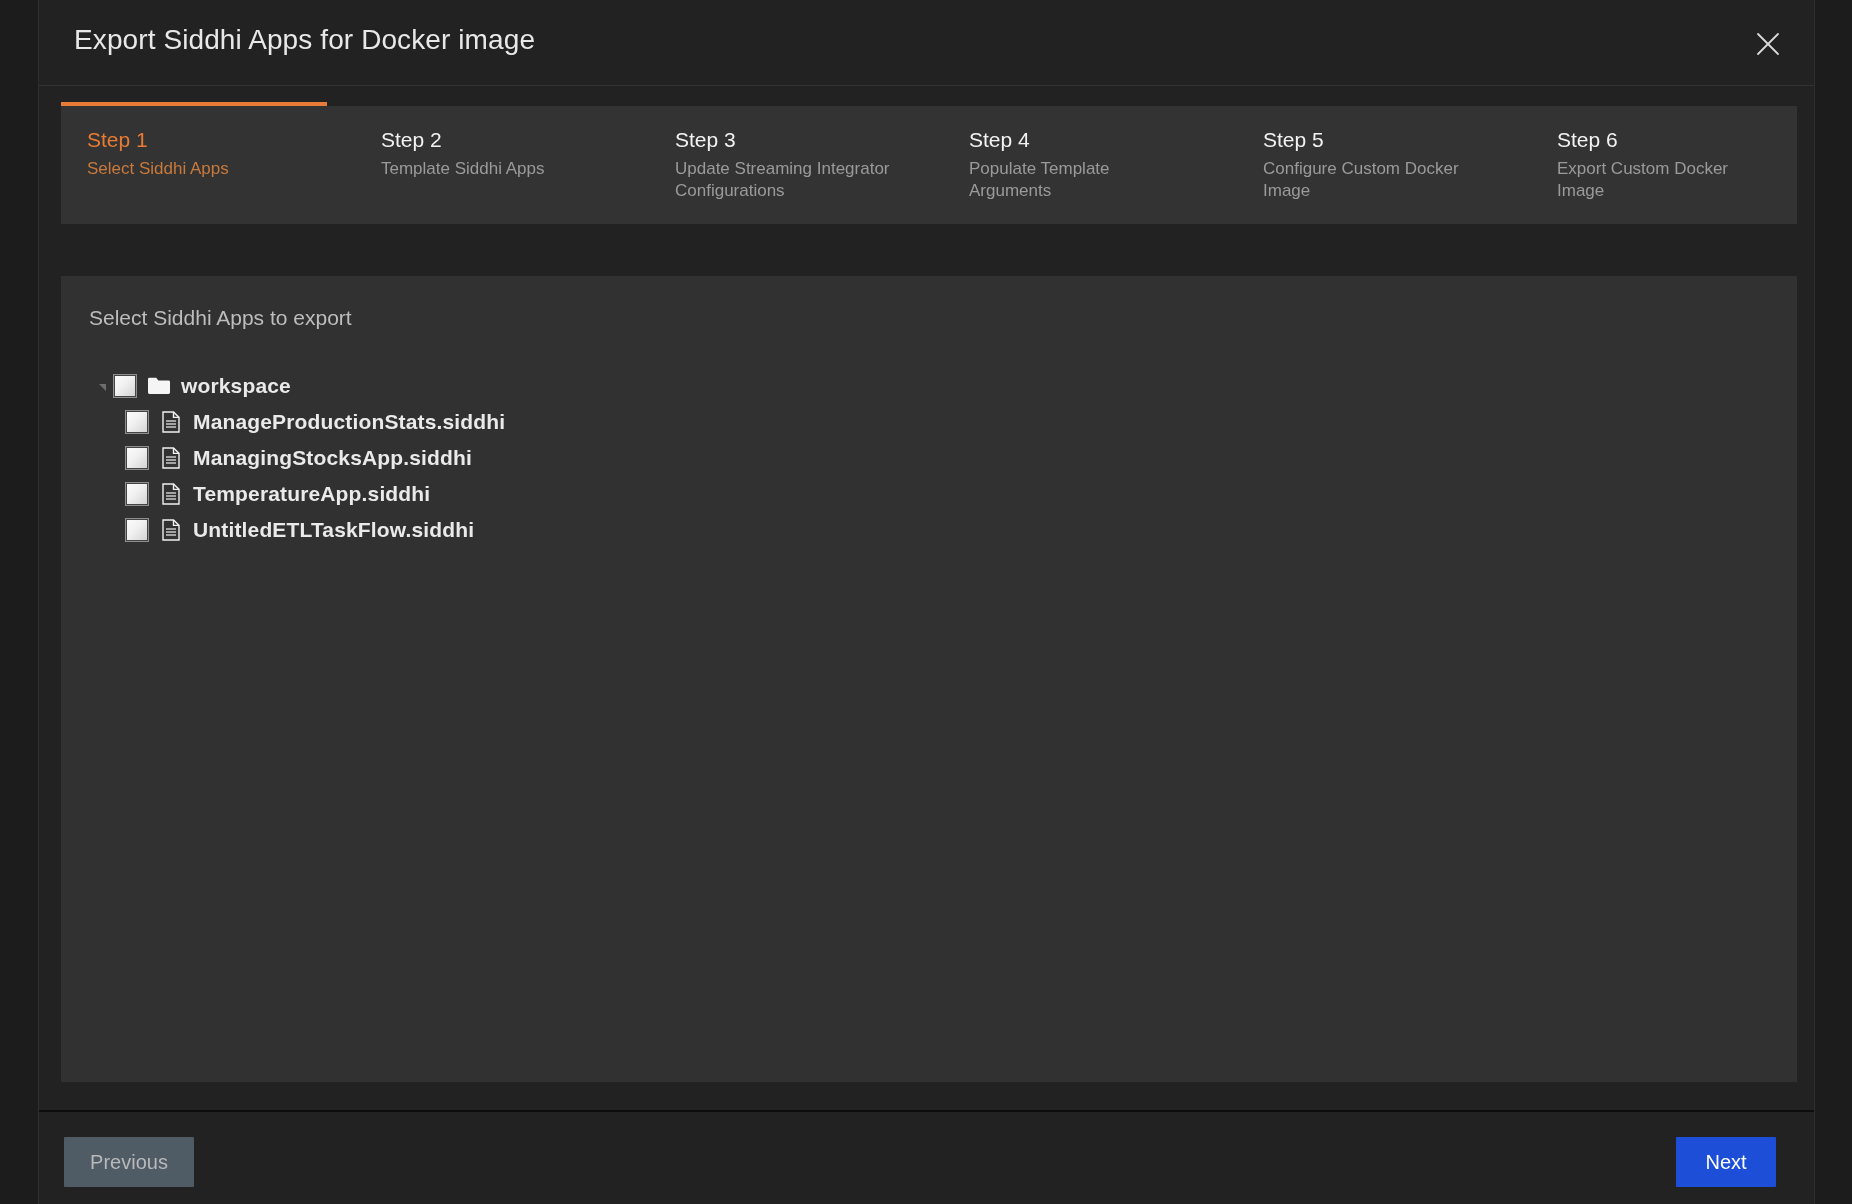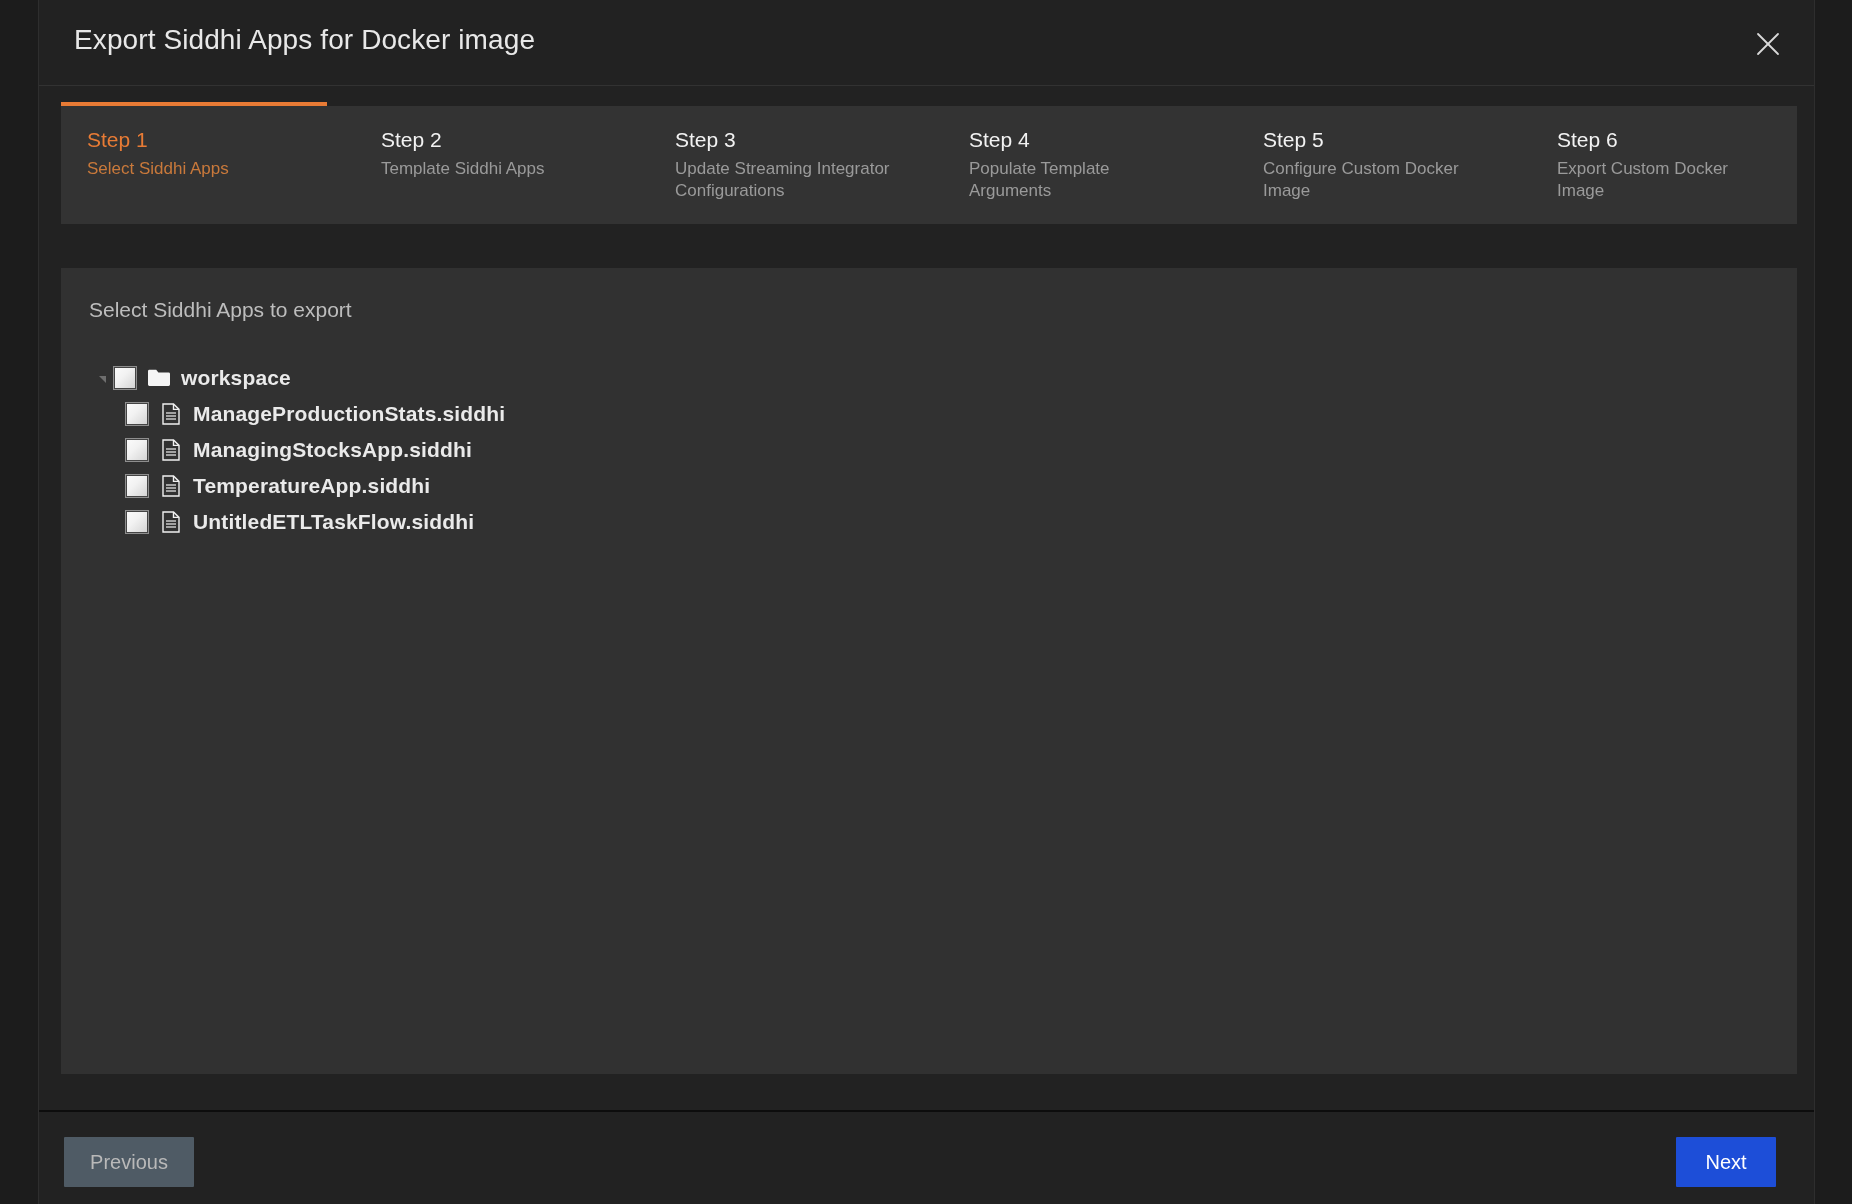--- a/index.html
+++ b/index.html
@@ -97,21 +97,21 @@
     color: #9a9a9a;
     line-height: 1.26;
     max-width: 230px;
   }
   .step.active .step-sub { color: #c9793b; }
 
   
   .content-panel {
     position: absolute;
     left: 22px;
-    top: 268px;
+    top: 276px;
     width: 1736px;
     height: 806px;
     background: #313131;
     box-sizing: border-box;
     overflow: hidden;
   }
   .panel-heading {
     position: absolute;
     left: 28px;
     top: 30px;

